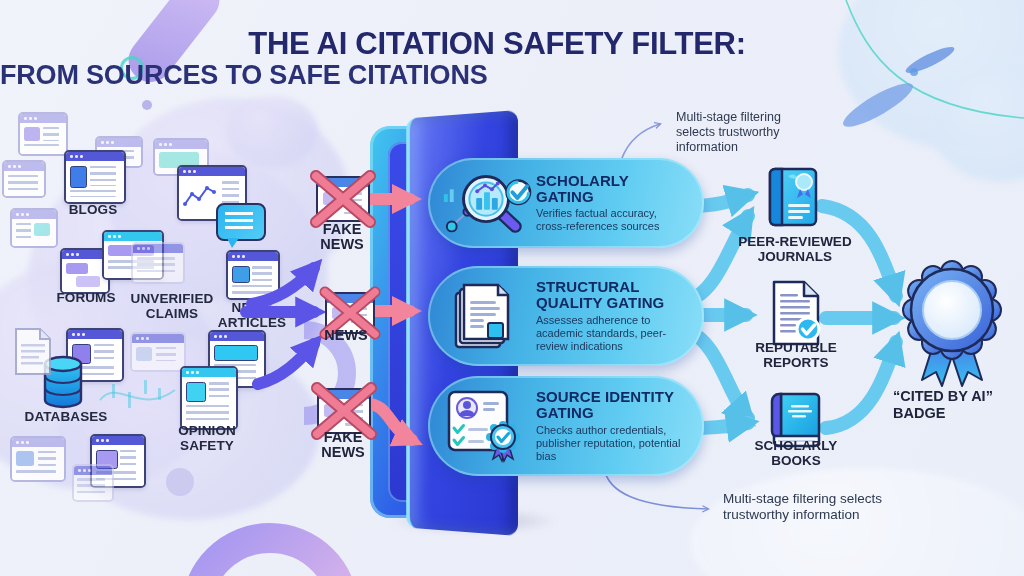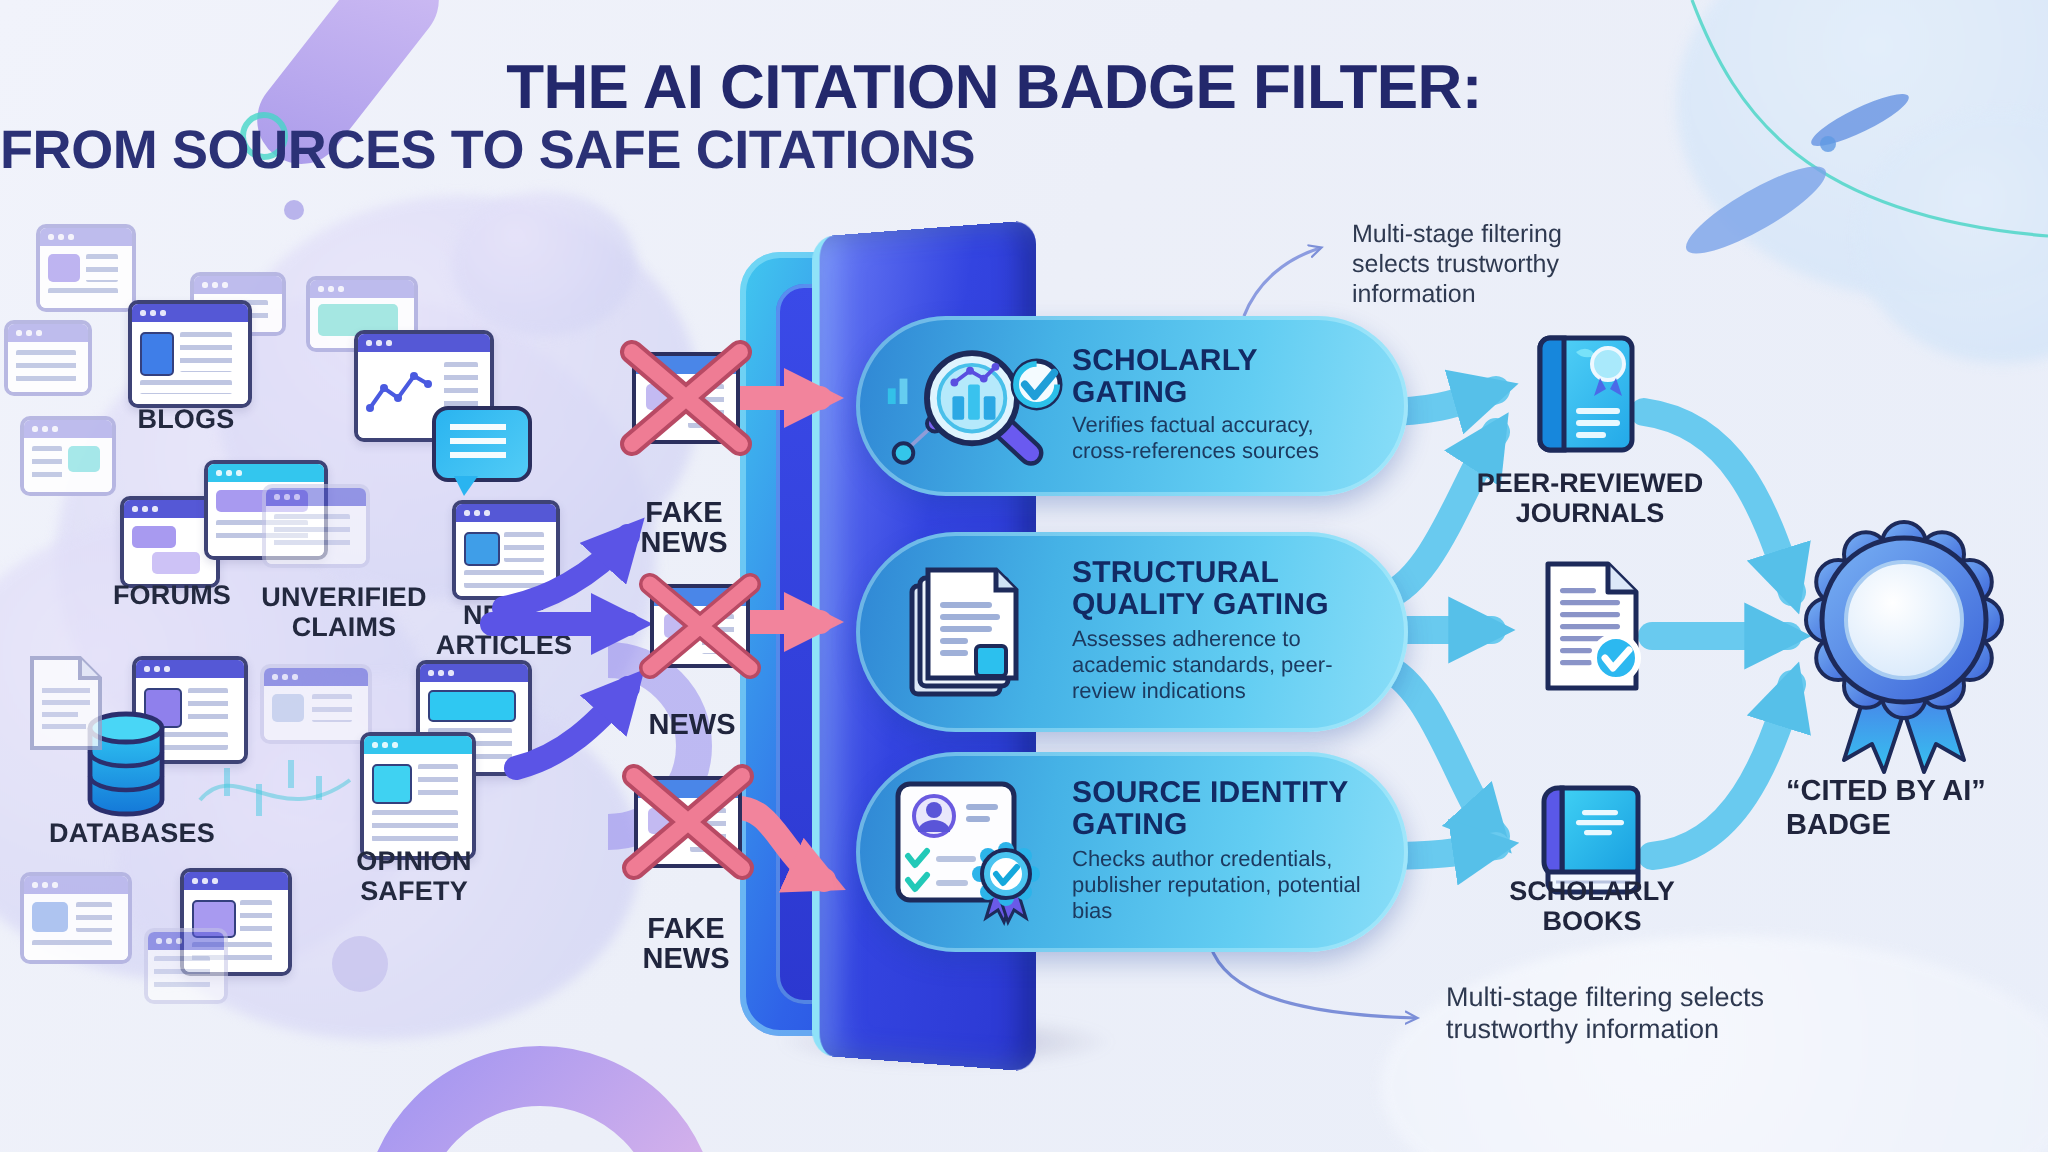--- a/index.html
+++ b/index.html
@@ -25,21 +25,21 @@
   .pic{position:absolute;border-radius:2.5px;}
   .lines{position:absolute;background:repeating-linear-gradient(to bottom,#bfc6e2 0 2.5px,transparent 2.5px 6.5px);border-radius:1px;}
   .win.lav{border-color:#b2b2e0;box-shadow:none;opacity:.9;}
   .win.lav .tb{background:#b9b7ec;}
   .win.faded{opacity:.55;border-color:#c5c5e6;box-shadow:none;}
   .win.cyantb .tb{background:#33c6ee;}
   .src-label{position:absolute;font-weight:800;font-size:13.5px;color:#23293f;text-align:center;line-height:1.08;letter-spacing:.1px;}
   
   .fn{position:absolute;border:2.5px solid #2b2f5e;border-radius:6px;background:#fff;}
   .fn .tb{height:9px;background:#4a86e8;border-radius:3px 3px 0 0;}
-  .blk-label{position:absolute;font-weight:800;font-size:14.5px;color:#20253d;text-align:center;line-height:1.05;margin-top:28px;}
+  .blk-label{position:absolute;font-weight:800;font-size:14.5px;color:#20253d;text-align:center;line-height:1.05;}
   
   .door-shadow{position:absolute;left:388px;top:508px;width:170px;height:26px;border-radius:50%;background:radial-gradient(ellipse,rgba(110,110,155,.4),rgba(110,110,155,0) 70%);filter:blur(3px);}
   .door-frame{position:absolute;left:370px;top:126px;width:148px;height:392px;border-radius:20px;background:linear-gradient(110deg,#41c8ef 0%,#2f62e8 55%,#2338da 100%);box-shadow:inset 0 0 0 3px rgba(150,230,250,.55);}
   .door-inner{position:absolute;left:388px;top:142px;width:114px;height:360px;border-radius:14px;background:linear-gradient(180deg,#3a4ae8,#2c38d0);box-shadow:inset 0 0 0 2px rgba(120,210,248,.5);}
   .door-slab{position:absolute;left:398px;top:110px;width:116px;height:426px;border-radius:12px;background:linear-gradient(100deg,#6a7cf6 0%,#3344e0 45%,#2b38d2 100%);transform:perspective(700px) rotateY(-14deg);transform-origin:right center;border-left:4px solid #8fe2f8;box-shadow:inset 10px 0 16px rgba(180,240,255,.25), inset -8px 0 14px rgba(10,20,90,.4);}
   
   .pill{position:absolute;display:flex;align-items:center;gap:4px;padding-left:12px;border-radius:50px;background:linear-gradient(100deg,#2f86d4 0%,#45b2e6 35%,#62cdf2 70%,#8adef8 100%);box-shadow:inset 0 0 0 2px rgba(200,245,255,.4),0 5px 12px rgba(30,70,160,.28);}
   .pill .txt{width:152px;}
   .stage-title{font-weight:800;font-size:15px;line-height:1.05;color:#122a64;letter-spacing:.1px;}
   .stage-desc{font-size:11px;line-height:1.18;color:#1c3a60;margin-top:3px;font-weight:500;}
@@ -90,21 +90,21 @@
     <path d="M304,330 a42,42 0 0 1 0,86" fill="none" stroke="#8578ea" stroke-width="18" opacity=".45"></path>
     <path d="M100,400 C118,378 140,416 175,390" fill="none" stroke="#35c8d8" stroke-width="2" opacity=".45"></path>
     <g fill="#38c8e0" opacity=".45">
       <rect x="112" y="384" width="3" height="14"></rect>
         <rect x="128" y="392" width="3" height="16"></rect>
       <rect x="144" y="380" width="3" height="14"></rect>
         <rect x="158" y="388" width="3" height="12"></rect>
     </g>
   </svg>
 
-  <div class="title1">THE AI CITATION BADGE FILTER:</div>
+  <div class="title1">THE AI CITATION SAFETY FILTER:</div>
   <div class="title2">FROM SOURCES TO SAFE CITATIONS</div>
 
   <div class="win lav" style="left:18px;top:112px;width:46px;height:40px;">
       <div class="tb">
         <i></i>
         <i></i>
         <i></i>
       </div>
       <div class="bd">
         <div class="pic" style="left:4px;top:4px;width:16px;height:14px;background:#b9aef0;"></div>
@@ -568,20 +568,21 @@
     <g fill="#eaf8ff">
         <rect x="26" y="15" width="18" height="2.6" rx="1.3"></rect>
         <rect x="23" y="20" width="24" height="2.6" rx="1.3"></rect>
         <rect x="27" y="25" width="14" height="2.6" rx="1.3"></rect>
       </g>
     <path d="M9,46 h45 v5 a5,5 0 0 1 -5,5 h-36 a5,5 0 0 1 -4,-4 z" fill="#f2f7ff" stroke="#1d2a5a" stroke-width="2.5"></path>
     <line x1="13" y1="51" x2="50" y2="51" stroke="#b9c4e0" stroke-width="1.6"></line>
   </svg>
 
   <div class="out-label" style="left:738px;top:234px;width:114px;z-index:4;">PEER-REVIEWED JOURNALS</div>
+  <div class="out-label" style="left:744px;top:340px;width:104px;z-index:4;">REPUTABLE REPORTS</div>
   <div class="out-label" style="left:744px;top:438px;width:104px;z-index:4;">SCHOLARLY BOOKS</div>
 
   <svg class="abs" style="left:888px;top:240px;z-index:4;" width="128" height="150" viewBox="0 0 128 150">
     <defs>
       <linearGradient id="bG" x1="0" y1="0" x2="1" y2="1">
           <stop offset="0" stop-color="#79b2f4"></stop>
           <stop offset="1" stop-color="#3a62d8"></stop>
         </linearGradient>
       <linearGradient id="rG" x1="0" y1="0" x2="0" y2="1">
           <stop offset="0" stop-color="#4a7de8"></stop>

